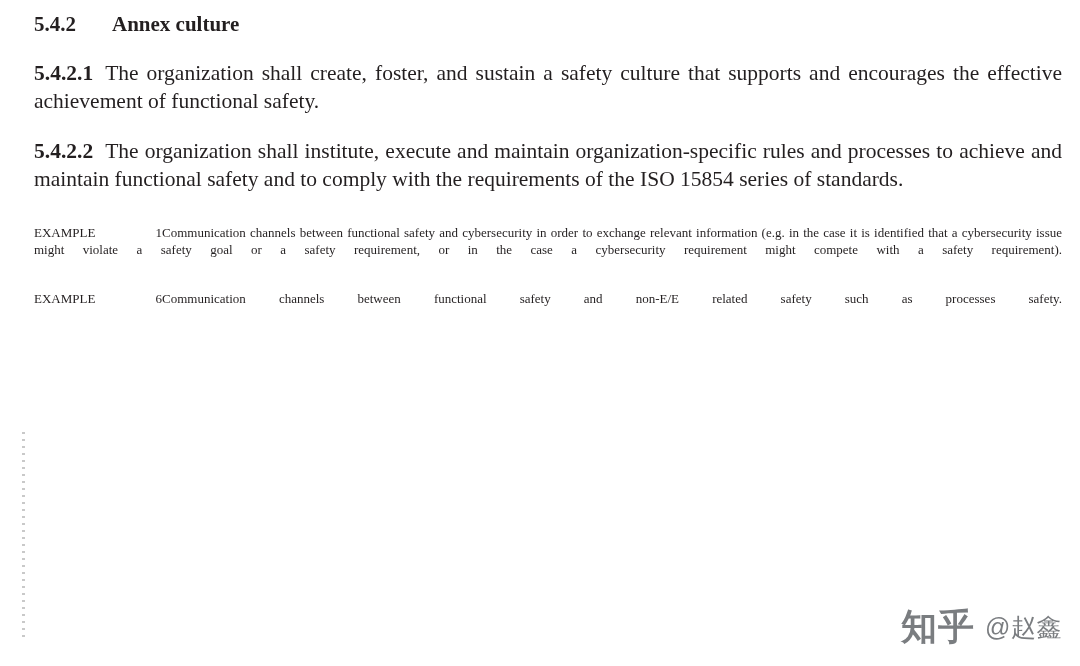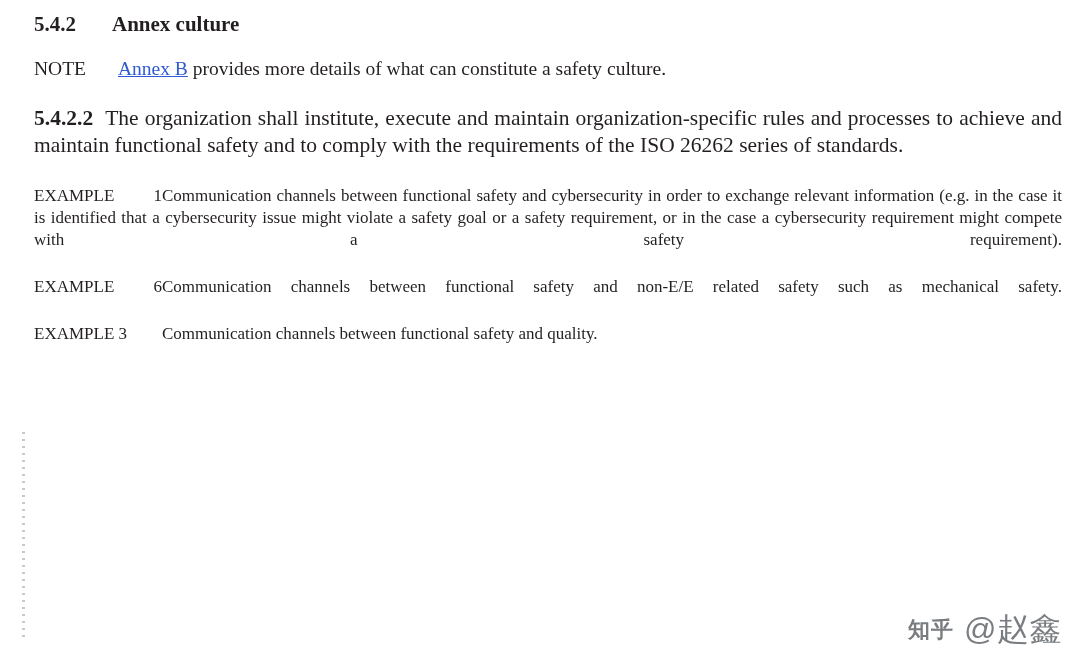--- a/index.html
+++ b/index.html
@@ -62,23 +62,23 @@
     text-align: justify;
   }
   .note .tag {
     display: inline-block;
     min-width: 84px;
   }
   .note .tag.wide {
     min-width: 96px;
   }
   .example {
-    font-size: 17px;
+    font-size: 13px;
     line-height: 1.3;
-    margin-top: 25px;
+    margin-top: 32px;
     text-align: justify;
     text-align-last: left;
   }
   .example .tag {
     display: inline-block;
     min-width: 128px;
   }
   a.xref {
     color: #2f5bd0;
     text-decoration: underline;
@@ -91,28 +91,28 @@
     position: absolute;
     right: 18px;
     bottom: 14px;
     display: flex;
     align-items: center;
     gap: 10px;
     opacity: 0.92;
   }
   .wm-logo {
     font-family: Liberation Serif, serif;
-    font-size: 22px;
+    font-size: 36px;
     font-weight: bold;
     color: #6f7276;
     letter-spacing: 1px;
   }
   .wm-user {
     font-family: "Liberation Sans", sans-serif;
-    font-size: 32px;
+    font-size: 25px;
     color: #6f7276;
     letter-spacing: 0.5px;
   }
   .left-dots {
     position: absolute;
     left: 22px;
     top: 432px;
     width: 3px;
     height: 210px;
     background-image: repeating-linear-gradient(to bottom, #c9c9c9 0 2px, transparent 2px 7px);
@@ -124,42 +124,39 @@
 <div class="page">
   <div class="left-dots"></div>
 
   <div class="content">
 
     <div class="heading-row">
       <span class="heading-num">5.4.2</span>
       <span class="heading-title">Annex culture</span>
     </div>
 
-
-    <p class="note">
-      <span class="tag">NOTE</span><a class="xref" href="#">Annex B</a><span> provides more details of what can constitute a safety culture.</span>
+    <p class="clause">
+      <span class="num">5.4.2.1</span><span>The organization shall create, foster, and sustain a safety culture that supports and encourages the effective achievement of functional safety.</span>
     </p>
 
+
     <p class="clause">
-      <span class="num">5.4.2.2</span><span>The organization shall institute, execute and maintain organization-specific rules and processes to achieve and maintain functional safety and to comply with the requirements of the ISO 26262 series of standards.</span>
+      <span class="num">5.4.2.2</span><span>The organization shall institute, execute and maintain organization-specific rules and processes to achieve and maintain functional safety and to comply with the requirements of the ISO 15854 series of standards.</span>
     </p>
 
 
 
     <p class="example stretch">
       <span class="tag">EXAMPLE 1</span><span>Communication channels between functional safety and cybersecurity in order to exchange relevant information (e.g. in the case it is identified that a cybersecurity issue might violate a safety goal or a safety requirement, or in the case a cybersecurity requirement might compete with a safety requirement).</span>
     </p>
 
     <p class="example stretch">
-      <span class="tag">EXAMPLE 6</span><span>Communication channels between functional safety and non-E/E related safety such as mechanical safety.</span>
+      <span class="tag">EXAMPLE 6</span><span>Communication channels between functional safety and non-E/E related safety such as processes safety.</span>
     </p>
 
-    <p class="example">
-      <span class="tag">EXAMPLE 3</span><span>Communication channels between functional safety and quality.</span>
-    </p>
 
   </div>
 
   <div class="watermark">
     <span class="wm-logo">知乎</span>
     <span class="wm-user">@赵鑫</span>
   </div>
 </div>
 
 </body></html>

